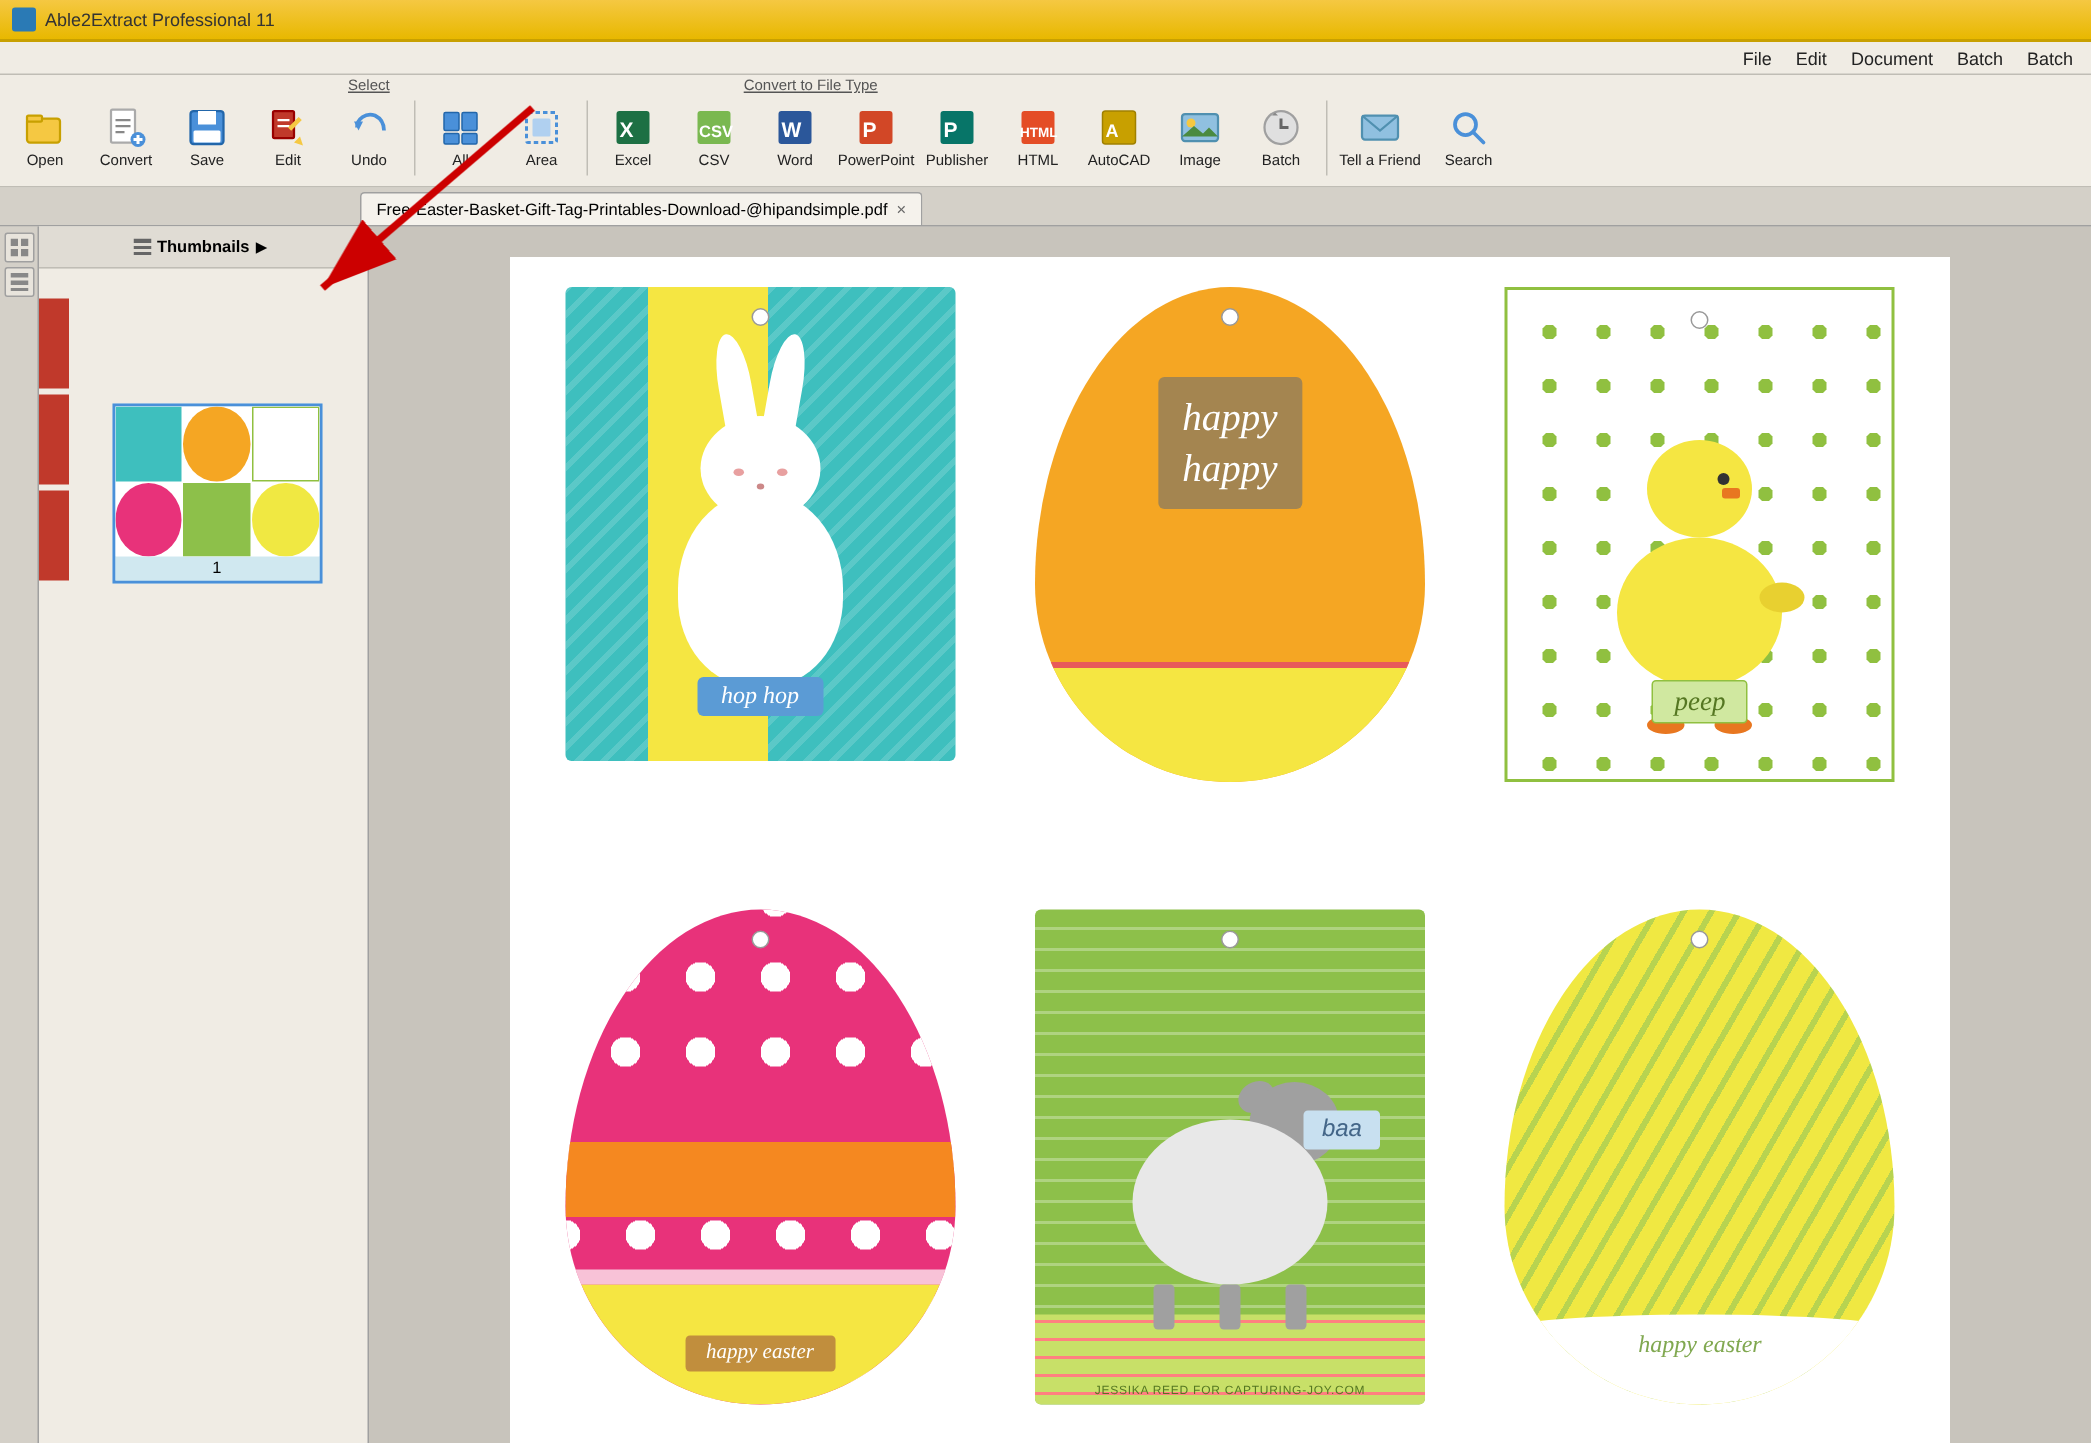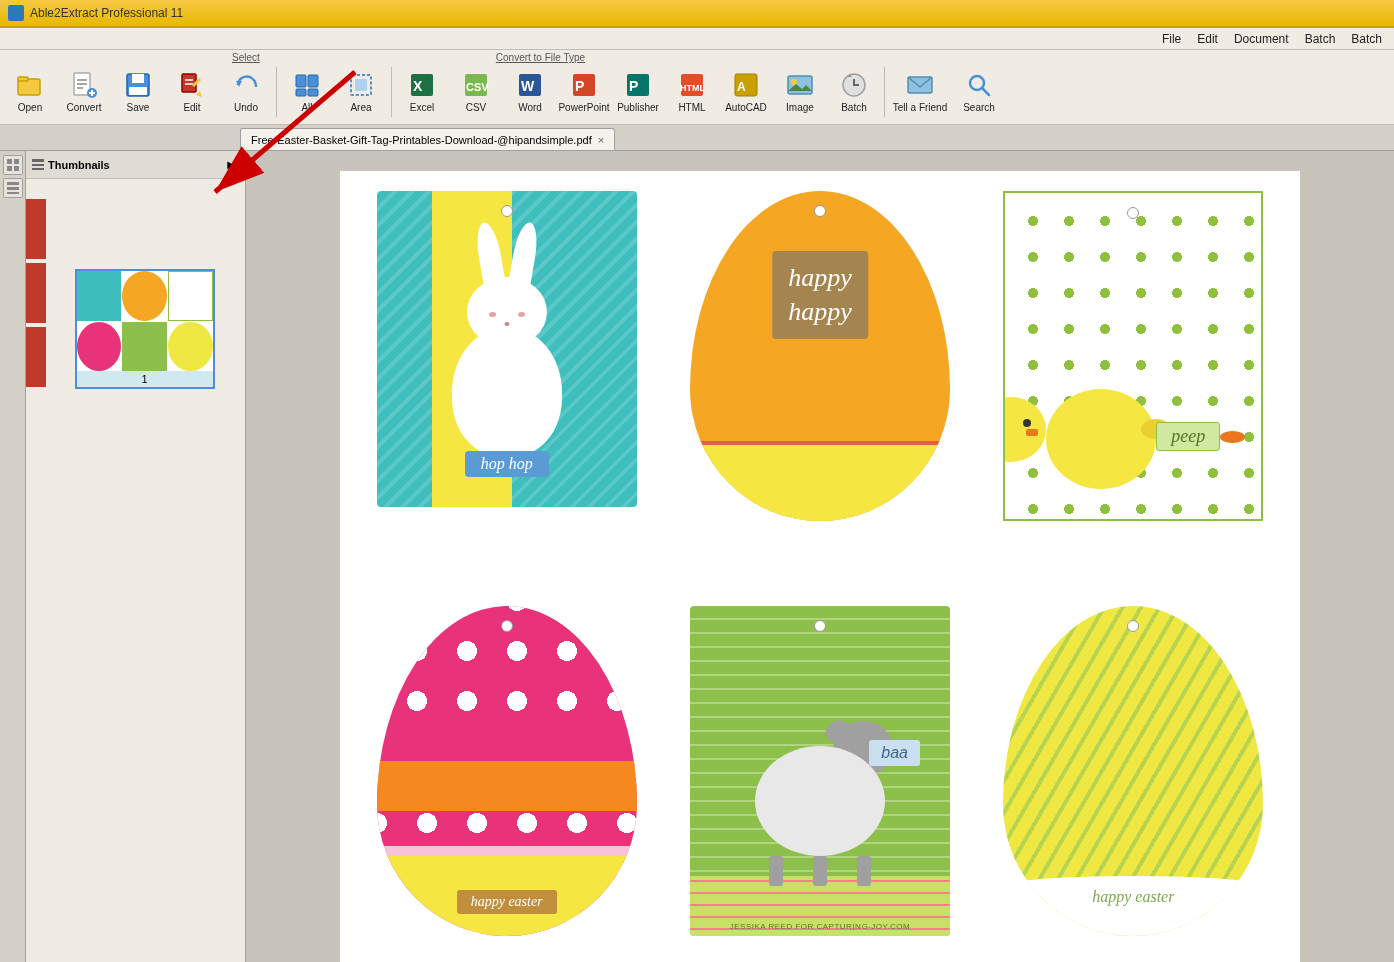--- a/index.html
+++ b/index.html
@@ -161,21 +161,21 @@
     #sidebar {
       width: 220px;
       background: #f0ece4;
       border-right: 1px solid #a0a0a0;
       display: flex;
       flex-direction: column;
     }
     #sidebar-header {
       display: flex;
       align-items: center;
-      justify-content: space-between;
+      justify-content: center;
       padding: 4px 6px;
       background: #e0dcd4;
       border-bottom: 1px solid #c0bdb5;
       height: 28px;
     }
     #sidebar-header-left {
       display: flex;
       align-items: center;
       gap: 4px;
       font-size: 11px;
@@ -397,21 +397,21 @@
       background-image: radial-gradient(circle, #90c040 5px, transparent 5px);
       background-size: 36px 36px;
       background-position: 10px 10px;
     }
     .chick-body-area {
       position: absolute;
       bottom: 30px;
       left: 50%;
       transform: translateX(-50%);
       display: flex;
-      flex-direction: row;
+      flex-direction: column;
       align-items: center;
     }
     .chick-body {
       width: 110px;
       height: 100px;
       background: #f5e642;
       border-radius: 50%;
       position: relative;
     }
     .chick-wing {

